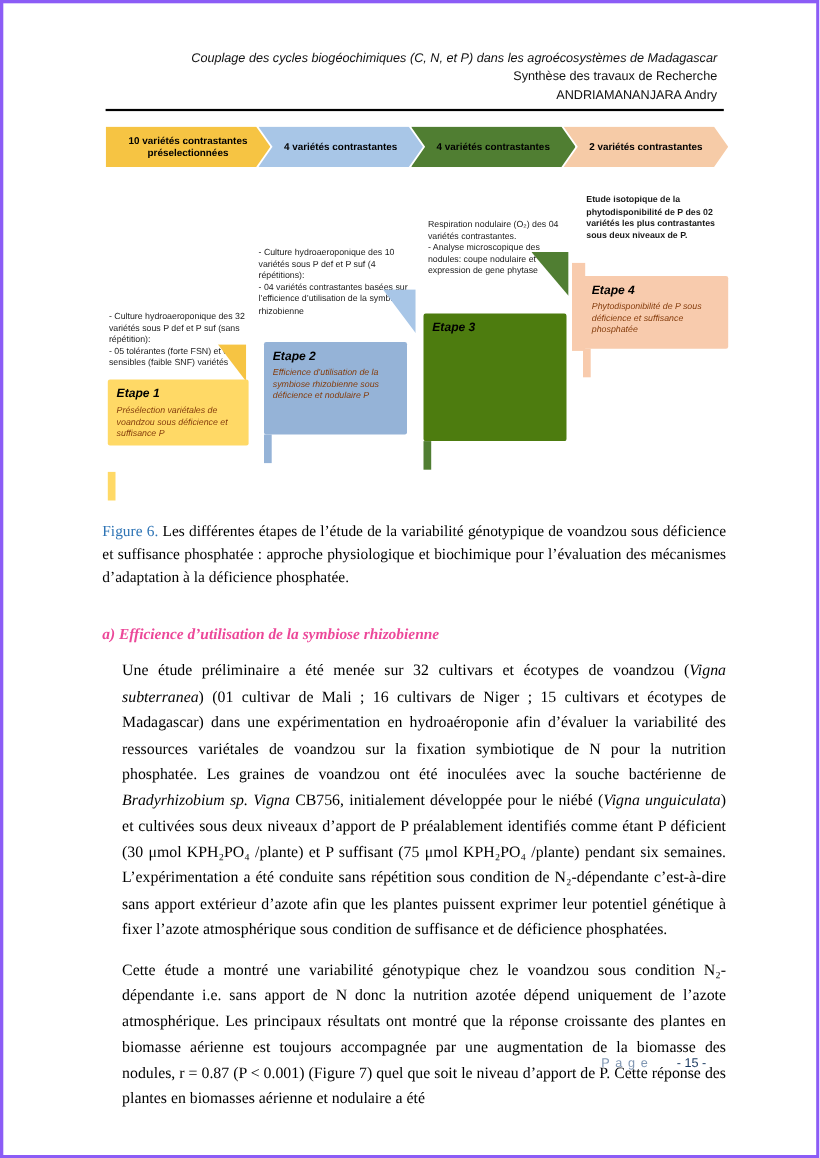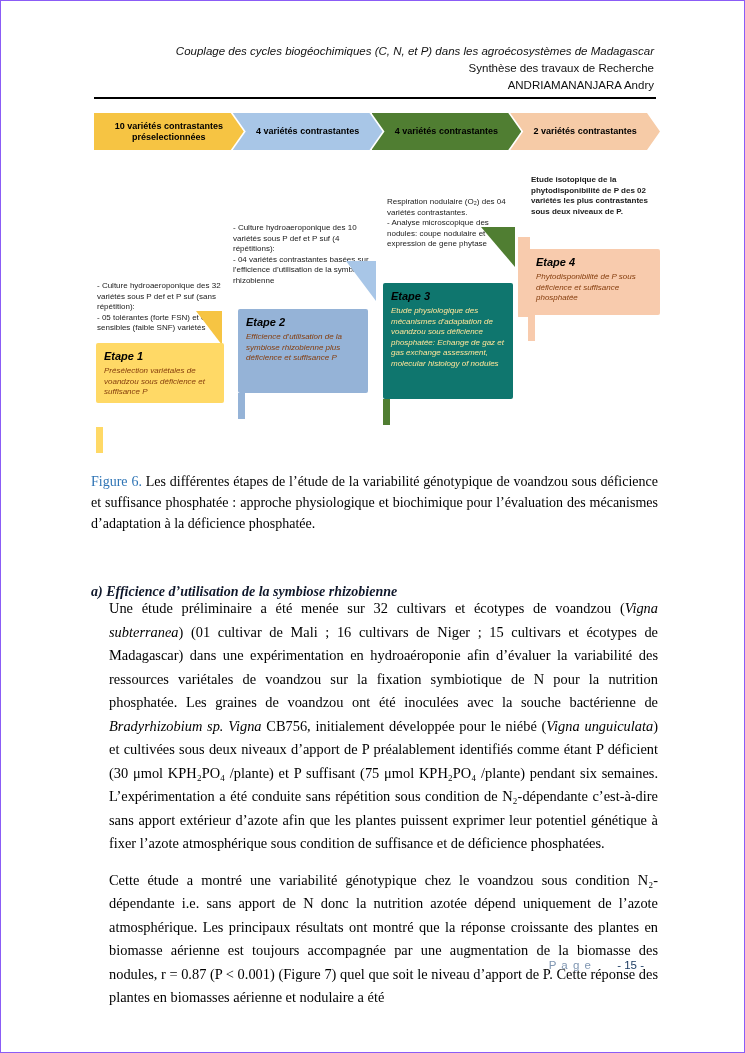--- a/index.html
+++ b/index.html
@@ -1,19 +1,19 @@
 <!DOCTYPE html>
 <html><head>
 <meta charset="utf-8">
 <style>
   html,body { margin:0; padding:0; background:#ffffff; }
   .page {
     position:relative; width:745px; height:1053px; background:#ffffff;
     font-family:"Liberation Sans","DejaVu Sans",sans-serif; color:#000;
-    overflow:hidden; border:1px solid #8b5cf6; box-sizing:border-box;
+    overflow:hidden; border:3px solid #8b5cf6; box-sizing:border-box;
   }
 
   
   .doc-header { position:absolute; top:42px; right:90px; width:600px; text-align:right;
                 font-size:11.5px; line-height:17px; color:#111; }
   .doc-header .l1 { font-style:italic; }
   .header-rule { position:absolute; left:93px; top:96px; width:562px; height:2px; background:#000; }
 
   
   .diagram { position:absolute; left:90px; top:106px; width:575px; height:352px; }
@@ -39,37 +39,37 @@
   .tri1 { left:105px; top:204px; width:26px; height:34px; background:#F6C443; }
   .tri2 { left:255px; top:154px; width:30px; height:40px; background:#A8C6E7; }
   .tri3 { left:390px; top:120px; width:34px; height:40px; background:#507E32; }
   .tri4 { left:427px; top:130px; width:12px; height:80px; background:#F8CBAD; clip-path:none; }
 
   .stepbox { position:absolute; border-radius:2px; padding:7px 8px; box-sizing:border-box;font-style:italic; }
   .stepbox .t { font-weight:bold; font-size:11px; color:#000; margin-bottom:4px; }
   .stepbox .b { font-size:8px; line-height:10.5px; color:#843C0C; }
   .box1 { left:5px;   top:236px; width:128px; height:60px; background:#FFD966; }
   .box2 { left:147px; top:202px; width:130px; height:84px; background:#95B3D7; }
-  .box3 { left:292px; top:176px; width:130px; height:116px; background:#0f766e; }
+  .box3 { left:292px; top:176px; width:130px; height:116px; background:#4d7c0f; }
   .box3 .b { color:#FFE59A; }
   .box4 { left:437px; top:142px; width:132px; height:66px; background:#F8CBAD; }
 
   .strip { position:absolute; width:7px; height:26px; }
   .strip1 { left:5px;   top:320px; background:#FFD966; }
   .strip2 { left:147px; top:286px; background:#95B3D7; }
   .strip3 { left:292px; top:292px; background:#507E32; }
   .strip4 { left:437px; top:208px; background:#F8CBAD; }
 
   
   .serif { font-family:"Liberation Serif","DejaVu Serif",serif; }
   .caption { position:absolute; left:90px; top:470px; width:567px;
              font-size:14px; line-height:21px; text-align:justify; color:#000; }
   .caption .fig-label { color:#2E74B5; }
   .section-heading { position:absolute; left:90px; top:567px; width:567px;
-                     font-size:14px; font-weight:bold; font-style:italic; color:#0f172a;margin-top:16px; }
+                     font-size:14px; font-weight:bold; font-style:italic; color:#ec4899; }
   .body-text { position:absolute; left:90px; top:596px; width:567px;
                font-size:14.4px; line-height:23.5px; text-align:justify; color:#000; }
   .body-text p { margin:0 0 13px 18px; }
 
   .footer { position:absolute; top:958px; right:100px; font-size:11.5px; }
   .footer .pw { color:#7F96B2; letter-spacing:1px; }
   .footer .pn { color:#17375E; font-weight:normal; margin-left:22px; }
 </style>
 </head>
 <body>
@@ -104,25 +104,24 @@
     <div class="tri tri2"></div>
     <div class="tri tri3"></div>
     <div class="tri tri4"></div>
 
     <div class="stepbox box1">
       <div class="t">Etape 1</div>
       <div class="b">Présélection variétales de voandzou sous déficience et suffisance P</div>
     </div>
     <div class="stepbox box2">
       <div class="t">Etape 2</div>
-      <div class="b">Efficience d’utilisation de la symbiose rhizobienne plus déficience et suffisance P</div>
+      <div class="b">Efficience d’utilisation de la symbiose rhizobienne sous déficience et nodulaire P</div>
     </div>
     <div class="stepbox box3">
       <div class="t">Etape 3</div>
-      <div class="b">Etude physiologique des mécanismes d’adaptation de voandzou sous déficience phosphatée: Echange de gaz et gas exchange assessment, molecular histology of nodules</div>
     </div>
     <div class="stepbox box4">
       <div class="t">Etape 4</div>
       <div class="b">Phytodisponibilité de P sous déficience et suffisance phosphatée</div>
     </div>
 
     <div class="strip strip1"></div>
     <div class="strip strip2"></div>
     <div class="strip strip3"></div>
     <div class="strip strip4"></div>

